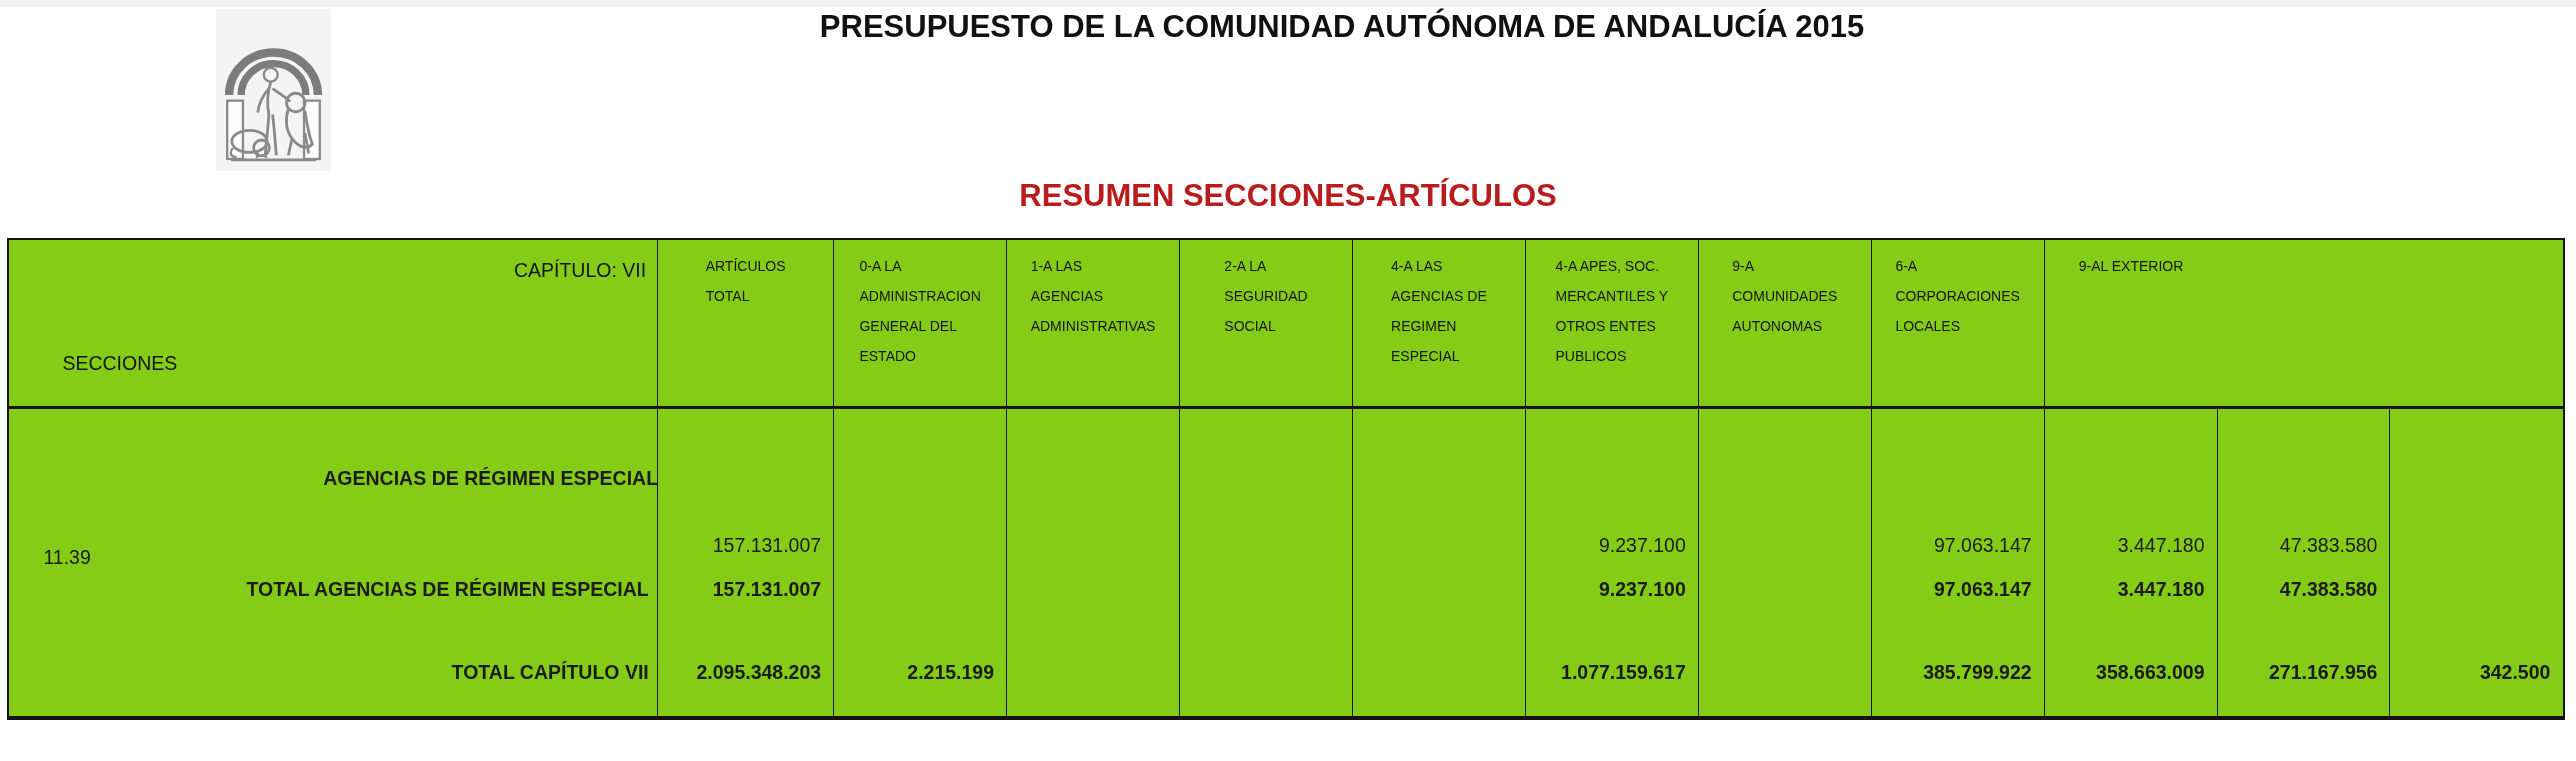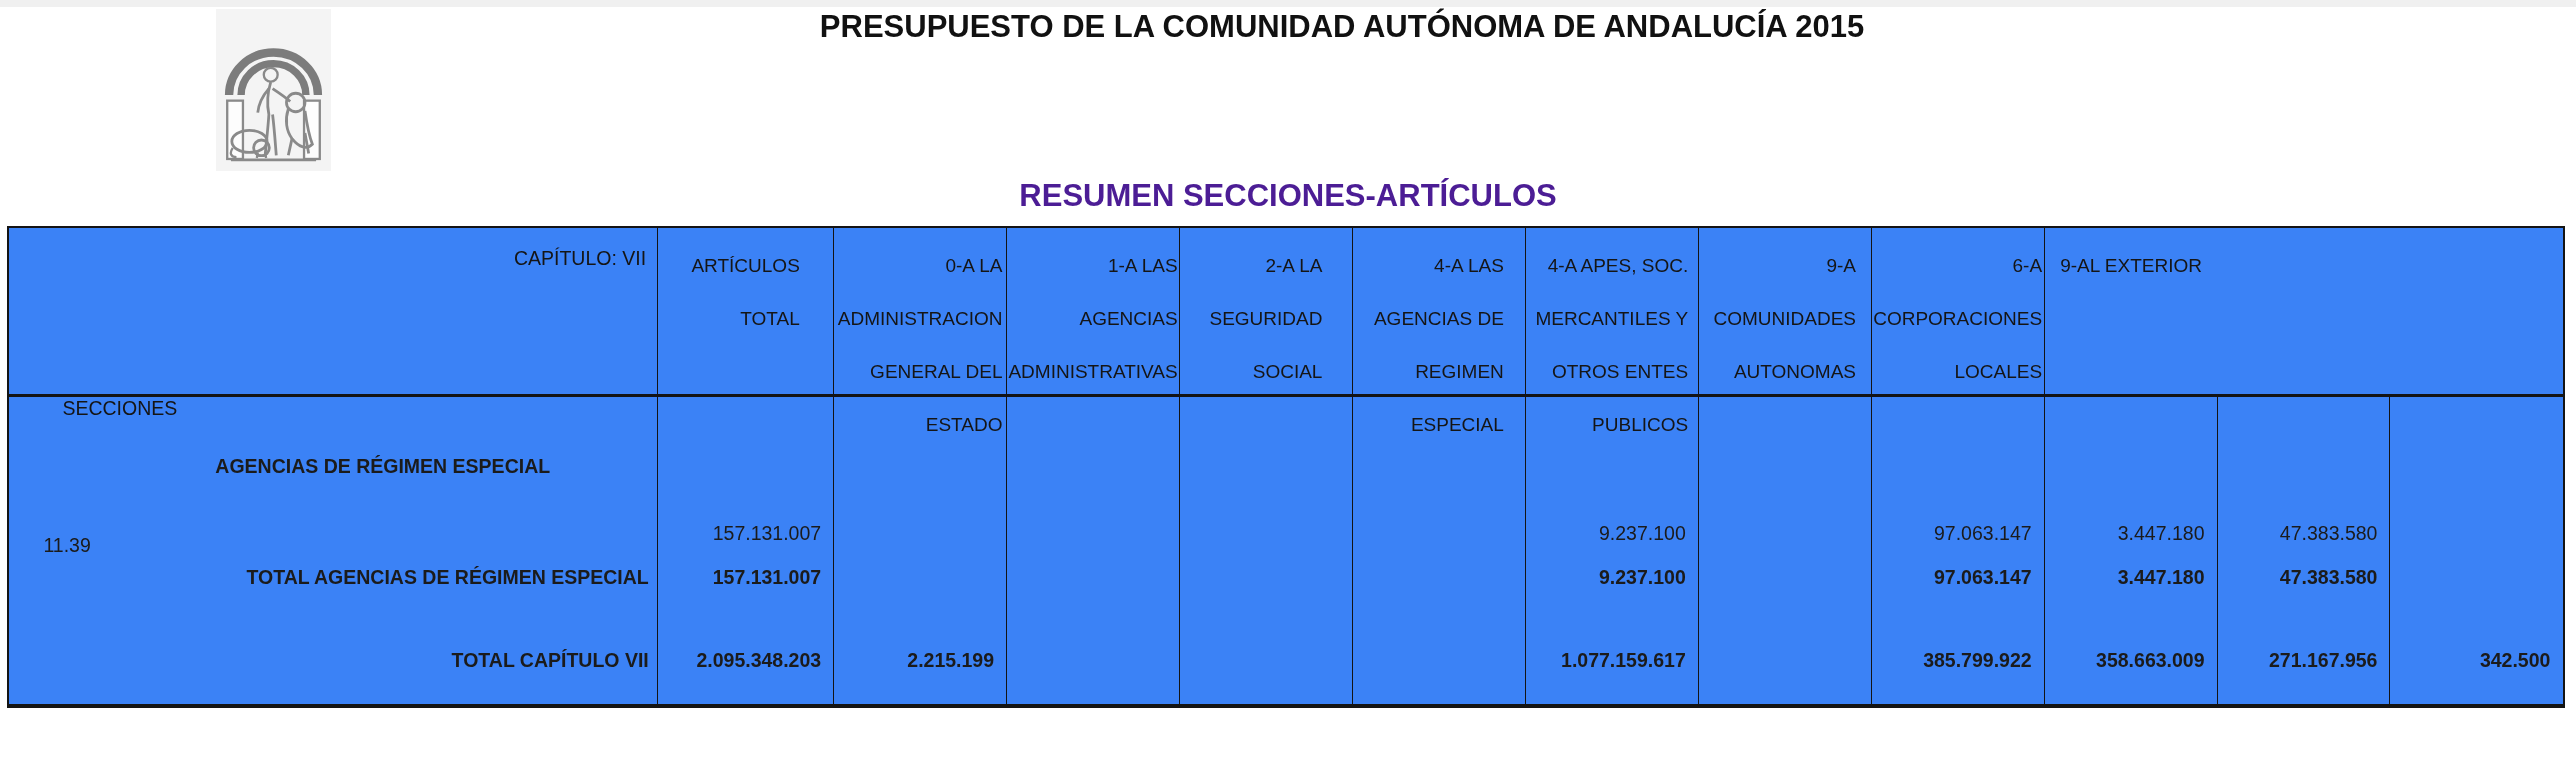--- a/index.html
+++ b/index.html
@@ -11,39 +11,39 @@
   .top-strip{position:absolute;left:0;top:0;width:2576px;height:7.4px;background:#f0f0f0;}
   .logo-box{position:absolute;left:216px;top:9.3px;width:115px;height:162px;background:#f4f4f4;}
   .logo-box svg{display:block;width:100%;height:100%;}
   .page-title{
     position:absolute;top:9.3px;left:0;right:0;text-align:center;
     transform:translateX(54px);
     font-size:31px;font-weight:bold;color:#111;white-space:pre;
   }
   .page-subtitle{
     position:absolute;top:178px;left:0;right:0;text-align:center;
-    font-size:31px;font-weight:bold;color:#4c1d95;white-space:pre;
+    font-size:31px;font-weight:bold;color:#b91c1c;white-space:pre;
   }
   .summary-table{
-    position:absolute;left:7.4px;top:226px;width:2554px;
-    border:2.8px solid #141414;border-bottom-width:4.6px;background:#3b82f6;
+    position:absolute;left:7.4px;top:238px;width:2554px;
+    border:2.8px solid #141414;border-bottom-width:4.6px;background:#84cc16;
   }
   .grid-cols{
     display:grid;
     grid-template-columns:700fr 190fr repeat(10, 186.6fr);
   }
   .thead{height:166px;border-bottom:3.7px solid #141414;}
   .hcell{
     border-right:1.9px solid #141414;
     display:flex;justify-content:center;align-items:flex-start;
     padding-top:11px;overflow:visible;
   }
   .hcell:last-child{border-right:none;}
   .hcell .hlabel{
-    white-space:pre;text-align:right;font-size:19px;line-height:53px;color:#151515;
+    white-space:pre;text-align:left;font-size:14px;line-height:30px;color:#151515;
   }
   .hcell-corner{position:relative;display:block;padding:0;}
   .corner-top{
     position:absolute;top:11px;right:11px;font-size:19.5px;line-height:38px;color:#151515;white-space:pre;
   }
   .corner-bottom{
     position:absolute;bottom:24px;left:53px;font-size:19.5px;line-height:38px;color:#151515;white-space:pre;
   }
   .tbody{position:relative;height:307px;}
   .col-lines{position:absolute;left:0;top:0;right:0;bottom:0;}
@@ -53,21 +53,21 @@
     position:absolute;left:0;right:0;height:28px;
     font-size:19.5px;line-height:28px;z-index:2;
   }
   .row-section{top:55px;}
   .row-data{top:122px;}
   .row-subtotal{top:166px;}
   .row-grand{top:249px;}
   .cell{overflow:visible;}
   .num{text-align:right;padding-right:13px;white-space:pre;}
   .bold{font-weight:bold;}
-  .section-label{text-align:center;padding-left:98px;white-space:pre;}
+  .section-label{text-align:right;padding-left:98px;white-space:pre;}
   .label-right{text-align:right;padding-right:9.3px;white-space:pre;}
   .data-label{display:flex;}
   .row-code{margin-left:34px;width:54px;white-space:pre;margin-top:12px;}
   .row-name{margin-left:11px;white-space:pre;}
 </style>
 </head>
 <body>
 
 <div class="top-strip"></div>
 

